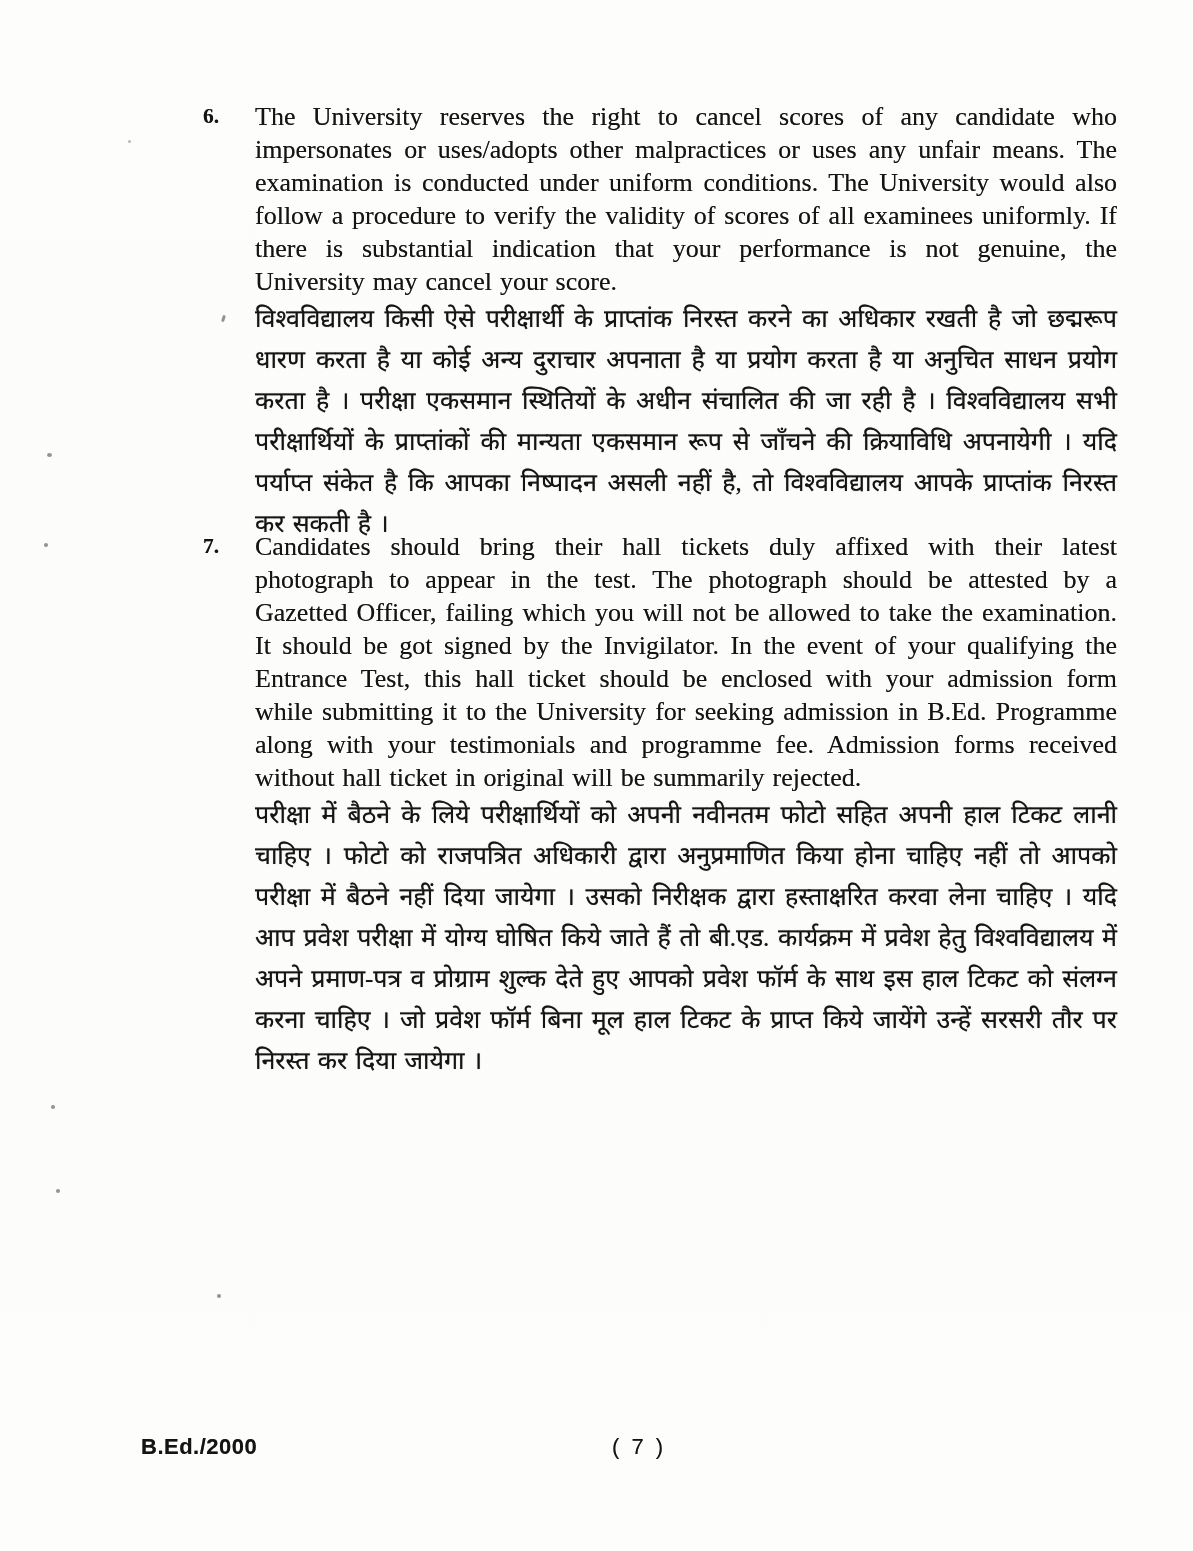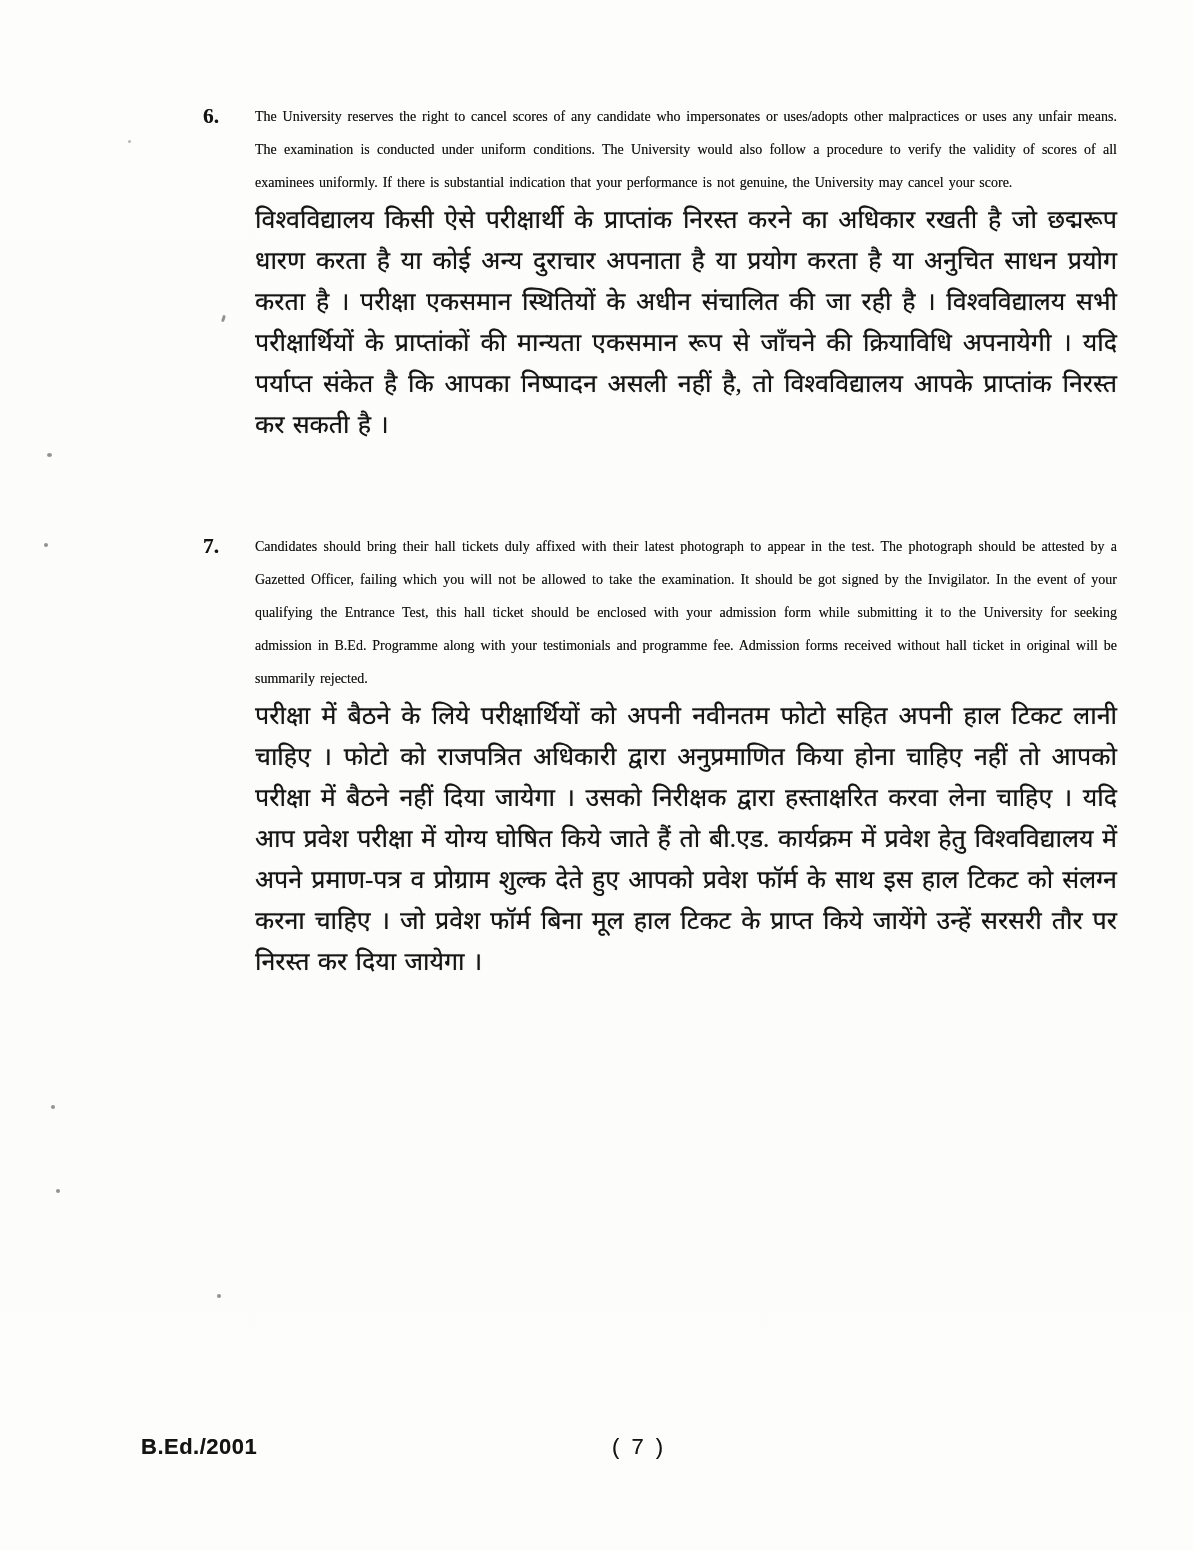--- a/index.html
+++ b/index.html
@@ -36,21 +36,21 @@
     font-size: 21.5px;
     line-height: 33px;
     font-weight: bold;
     text-shadow: 0 0 0.5px rgba(0,0,0,0.5);
   }
 
   .item-body { flex: 1 1 auto; }
 
   .para-english {
     font-family: "Liberation Serif", serif;
-    font-size: 14px;
+    font-size: 26px;
     line-height: 33px;
     text-align: justify;
     text-shadow: 0 0 0.5px rgba(0,0,0,0.55);
     word-spacing: 1.5px;
   }
 
   .para-hindi {
     font-family: "Liberation Serif", serif;
     font-size: 25px;
     line-height: 41px;
@@ -110,21 +110,21 @@
   </div>
 
   <div class="instruction-item" id="item-7">
     <div class="item-number">7.</div>
     <div class="item-body">
       <p class="para-english">Candidates should bring their hall tickets duly affixed with their latest photograph to appear in the test. The photograph should be attested by a Gazetted Officer, failing which you will not be allowed to take the examination. It should be got signed by the Invigilator. In the event of your qualifying the Entrance Test, this hall ticket should be enclosed with your admission form while submitting it to the University for seeking admission in B.Ed. Programme along with your testimonials and programme fee. Admission forms received without hall ticket in original will be summarily rejected.</p>
       <p class="para-hindi">परीक्षा में बैठने के लिये परीक्षार्थियों को अपनी नवीनतम फोटो सहित अपनी हाल टिकट लानी चाहिए । फोटो को राजपत्रित अधिकारी द्वारा अनुप्रमाणित किया होना चाहिए नहीं तो आपको परीक्षा में बैठने नहीं दिया जायेगा । उसको निरीक्षक द्वारा हस्ताक्षरित करवा लेना चाहिए । यदि आप प्रवेश परीक्षा में योग्य घोषित किये जाते हैं तो बी.एड. कार्यक्रम में प्रवेश हेतु विश्वविद्यालय में अपने प्रमाण-पत्र व प्रोग्राम शुल्क देते हुए आपको प्रवेश फॉर्म के साथ इस हाल टिकट को संलग्न करना चाहिए । जो प्रवेश फॉर्म बिना मूल हाल टिकट के प्राप्त किये जायेंगे उन्हें सरसरी तौर पर निरस्त कर दिया जायेगा ।</p>
     </div>
   </div>
 
-  <div class="footer-doc-code">B.Ed./2001</div>
+  <div class="footer-doc-code">B.Ed./2000</div>
 
   <div class="footer-page-number">( 7 )</div>
 
   <div class="speck s1"></div>
   <div class="speck s2"></div>
   <div class="speck s3"></div>
   <div class="speck s4"></div>
   <div class="speck s5"></div>
   <div class="speck s6"></div>
   <div class="speck s7"></div>

